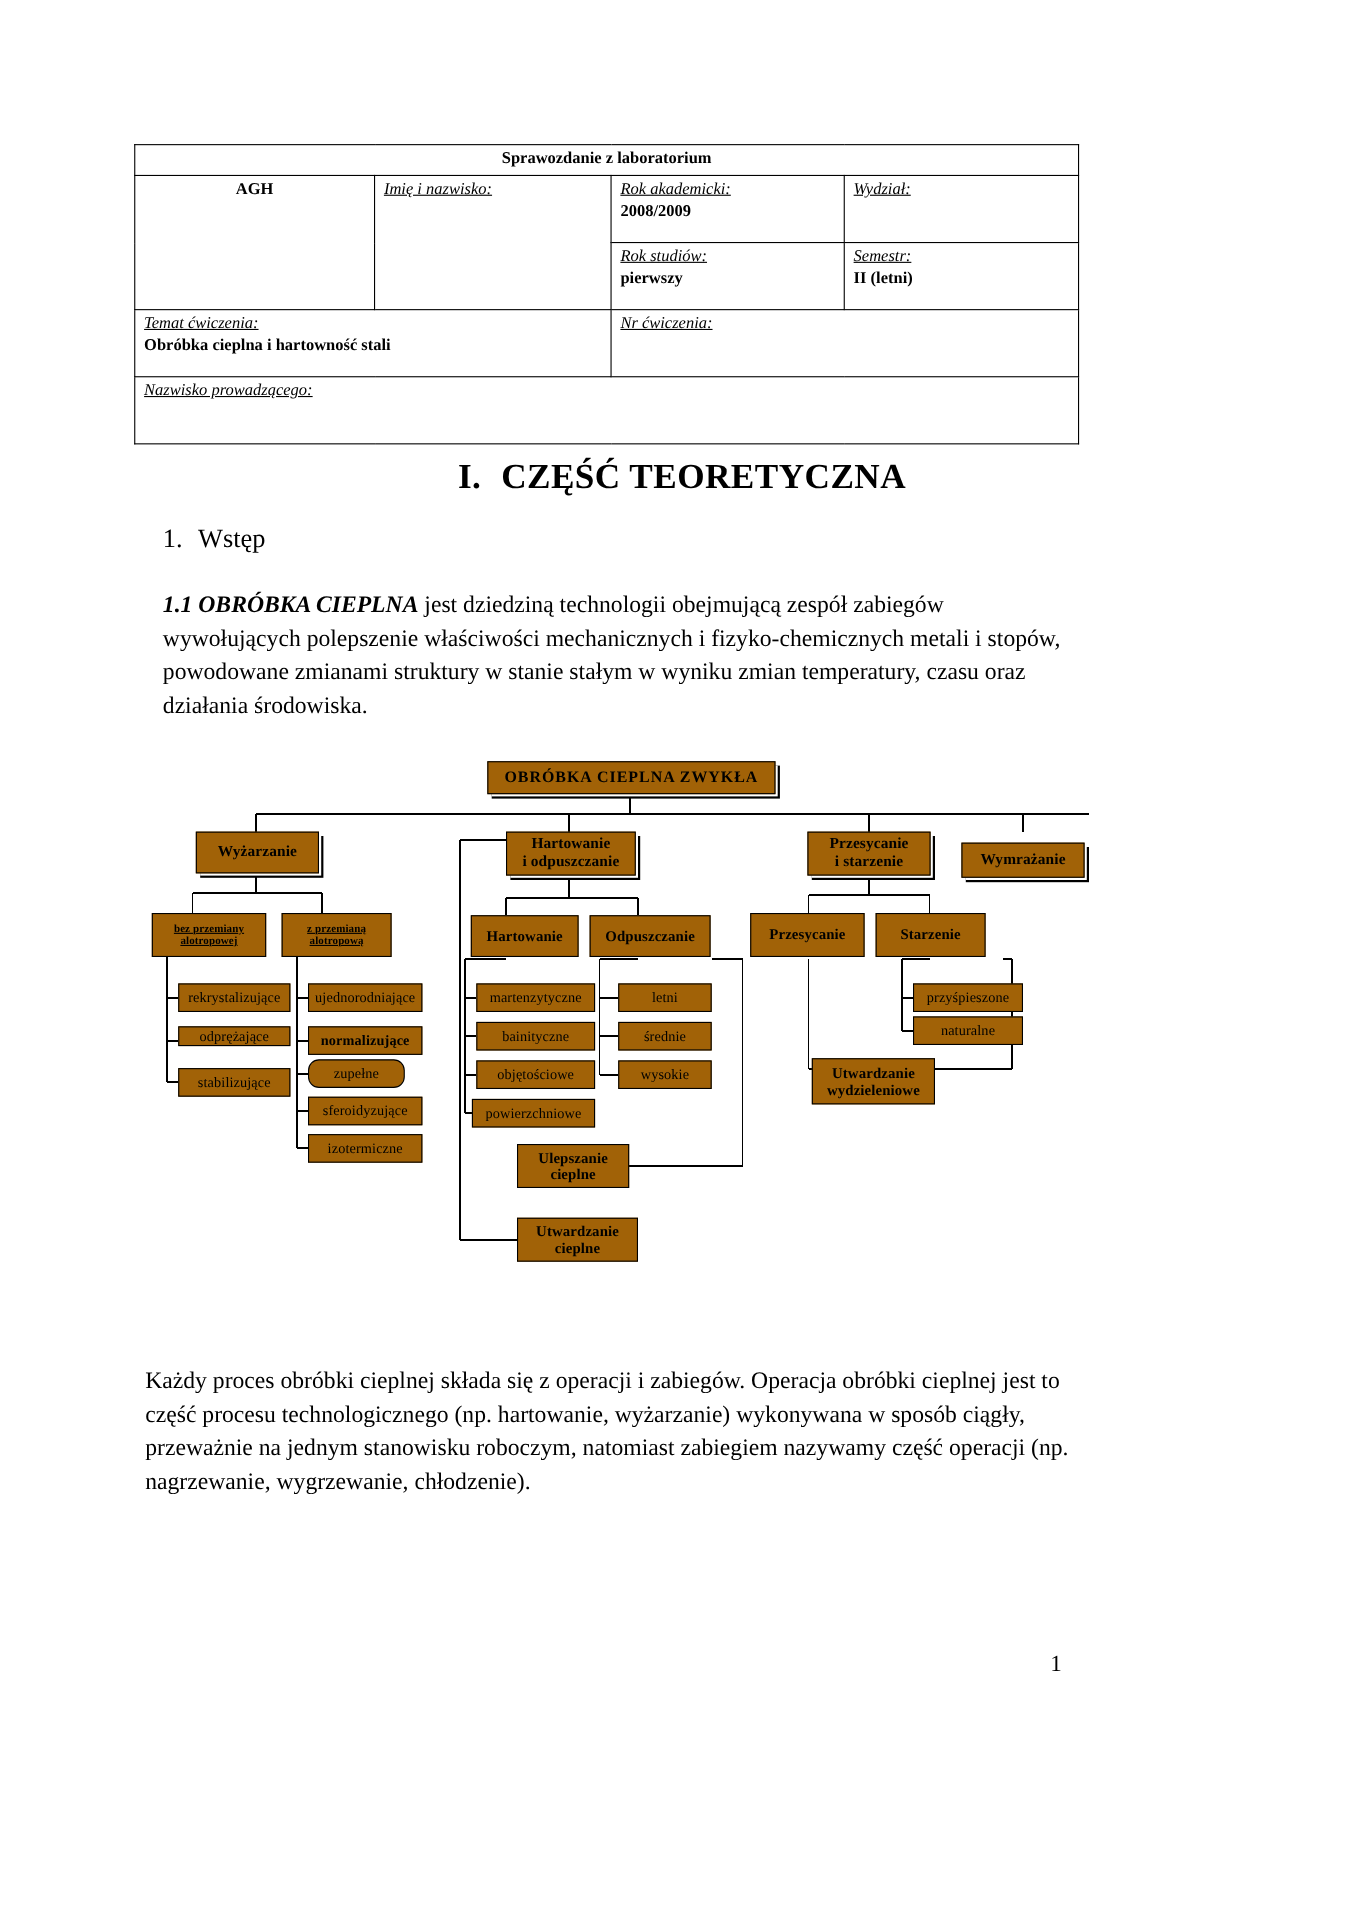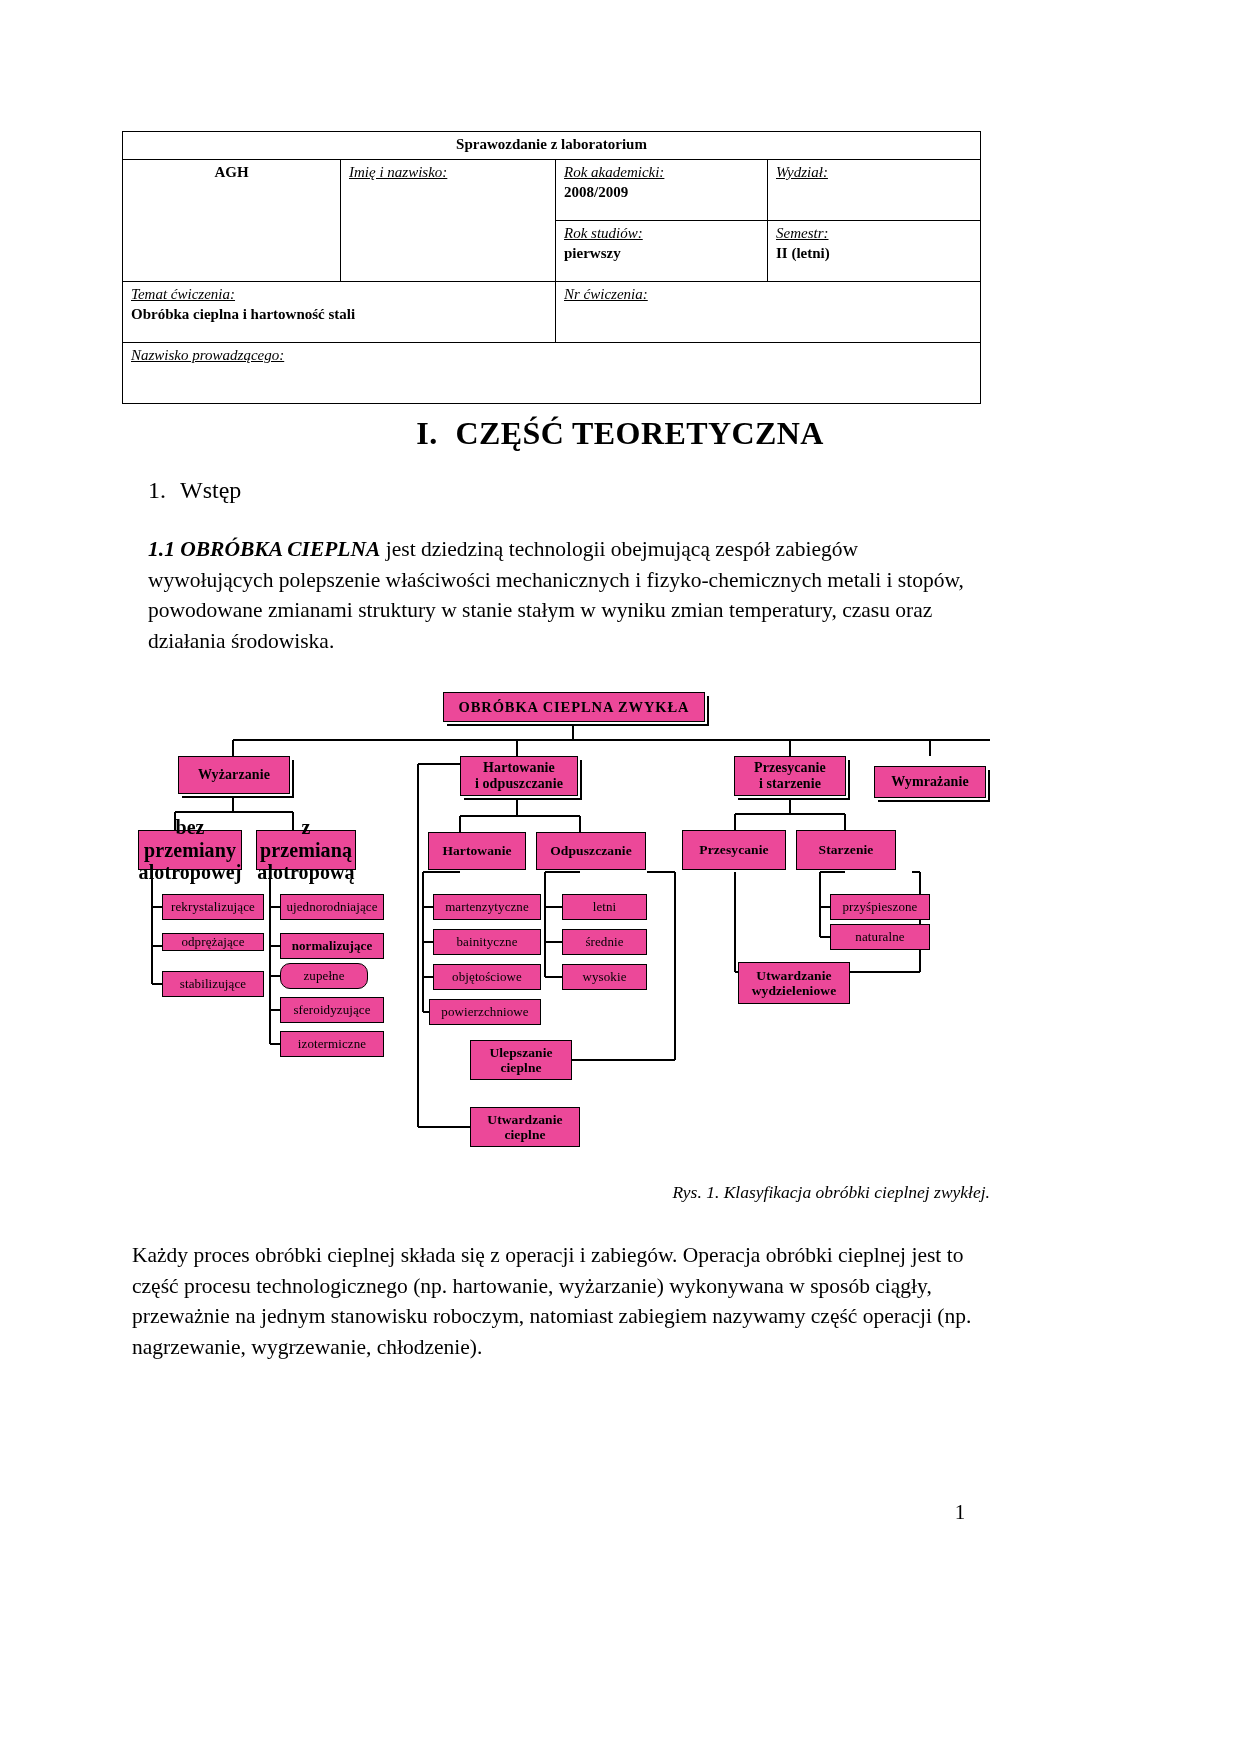--- a/index.html
+++ b/index.html
@@ -136,21 +136,21 @@
     left: 130px;
     top: 672px;
     width: 880px;
     height: 500px;
   }
   .diagram svg { display: block; }
 
   .dbox {
     position: absolute;
     box-sizing: border-box;
-    background: #ec4899;
+    background: #a16207;
     border: 1.6px solid #000;
     display: flex;
     align-items: center;
     justify-content: center;
     text-align: center;
     font-size: 13.5px;
     line-height: 1.12;
     font-weight: bold;
     letter-spacing: 0.1px;
     z-index: 3;
@@ -162,21 +162,22 @@
     font-size: 14.5px;
     letter-spacing: 0.9px;
   }
   .dbox.lvl-1 {
     border: 1.8px solid #000;
     box-shadow: 3px 3px 0 -1px #fff, 4px 4px 0 0 #000;
     font-size: 14px;
   }
   .dbox.lvl-2 {
     border: 1.6px solid #000;
-    font-size: 20px;
+    font-size: 10px;
+    text-decoration: underline;
   }
   .dbox.lvl-3 {
     border: 1.4px solid #000;
     font-weight: normal;
     font-size: 13px;
   }
   .dbox.lvl-3b {
     border: 1.5px solid #000;
     font-weight: bold;
     font-size: 13.5px;
@@ -439,19 +440,18 @@
       <span>naturalne</span>
     </div>
 
     <div class="dbox lvl-3b" style="left:608px; top:290px; width:112px; height:42px; flex-direction:column;">
       <span>Utwardzanie</span>
       <span>wydzieleniowe</span>
     </div>
 
   </div>
 
-  <div class="fig-caption">Rys. 1. Klasyfikacja obróbki cieplnej zwykłej.</div>
 
   <div class="para para-bottom">Każdy proces obróbki cieplnej składa się z operacji i zabiegów. Operacja obróbki cieplnej jest to część procesu technologicznego (np. hartowanie, wyżarzanie) wykonywana w sposób ciągły, przeważnie na jednym stanowisku roboczym, natomiast zabiegiem nazywamy część operacji (np. nagrzewanie, wygrzewanie, chłodzenie).</div>
 
   <div class="page-number">1</div>
 
 </div>
 
 </body></html>

